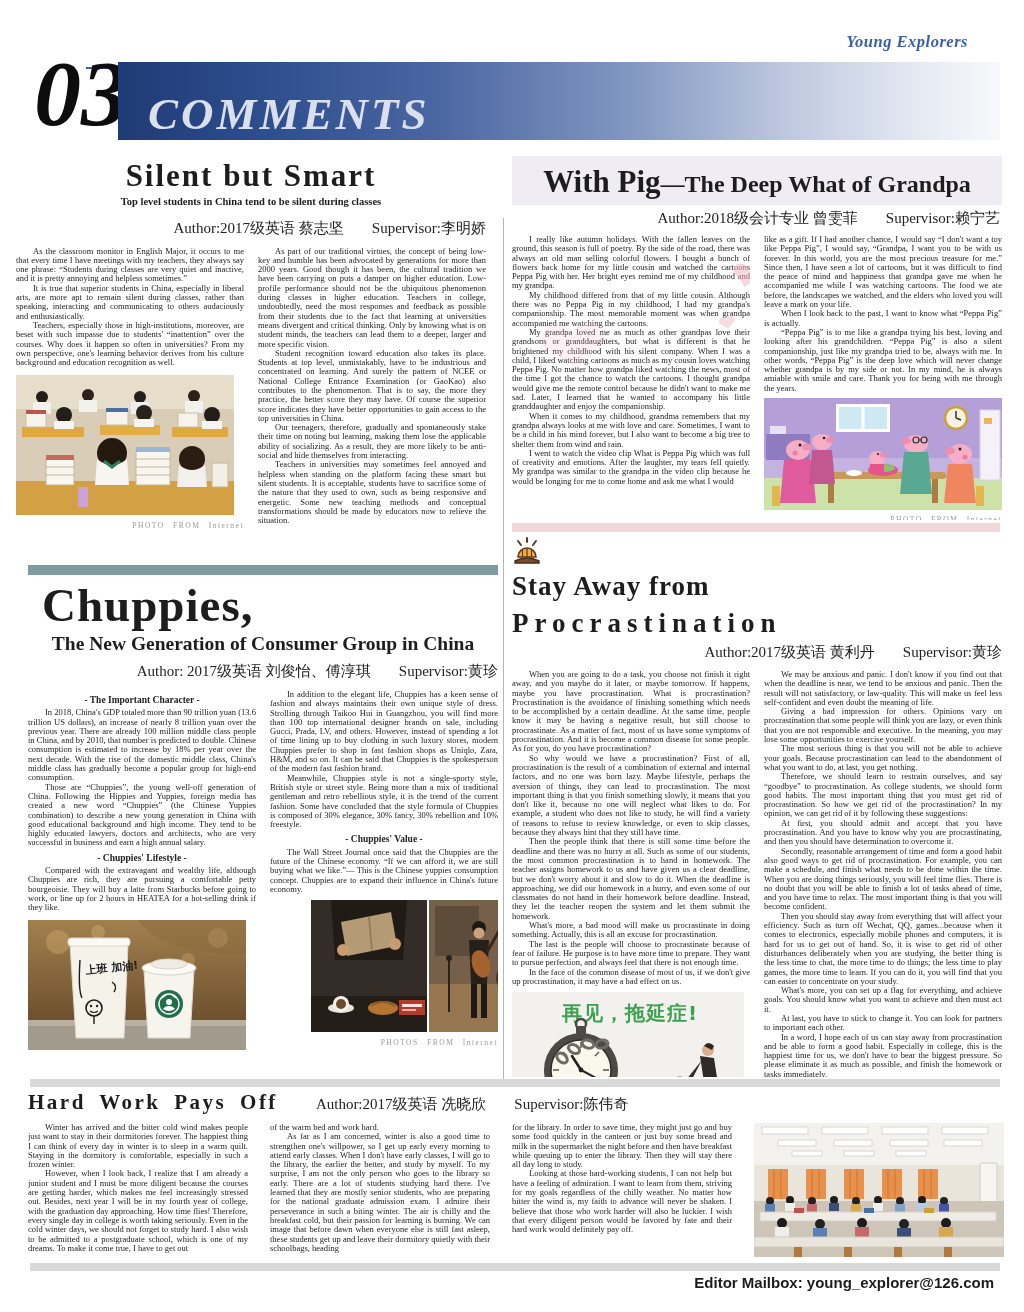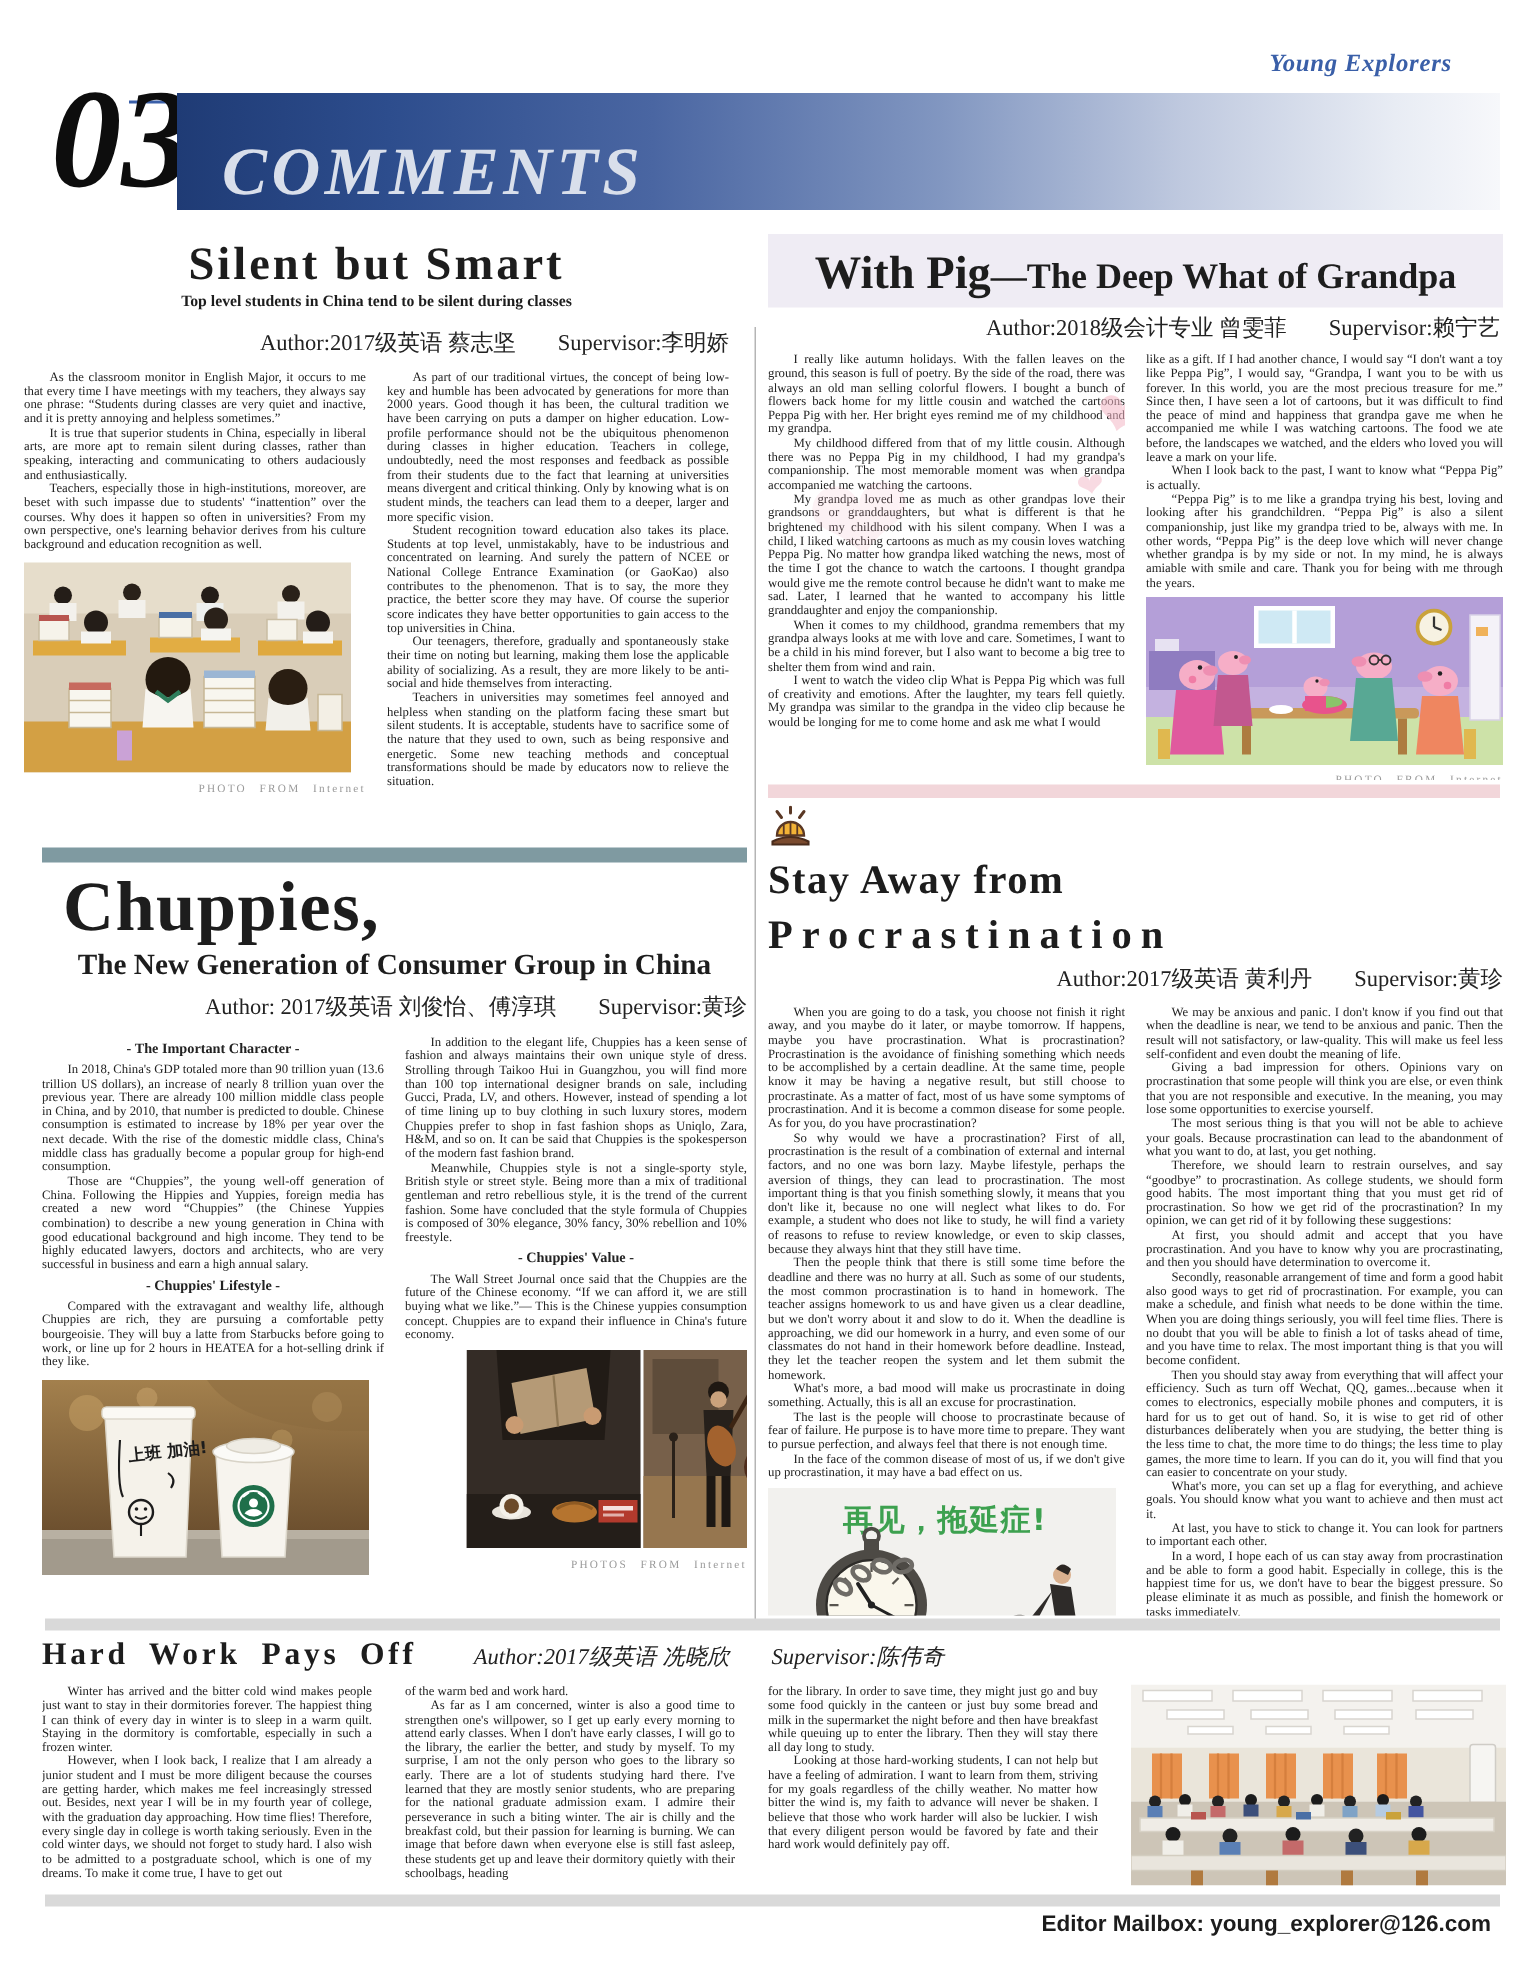--- a/index.html
+++ b/index.html
@@ -39,21 +39,21 @@
   #article-chuppies{top:582px;left:28px;width:470px;height:494px;overflow:hidden;}
   #article-chuppies .headline{font-size:47px;font-weight:bold;line-height:1;padding-left:14px;letter-spacing:1px;}
   #article-chuppies .subheadline{font-size:19.5px;margin-top:4px;}
   #article-chuppies .byline{margin:7px 0 9px;}
   #article-chuppies .textcol{width:228px;}
   
   #bar-gray-mid{top:1079px;left:30px;width:970px;height:8px;}
   #article-hardwork{top:1090px;left:28px;width:976px;height:172px;overflow:hidden;}
   #article-hardwork .hw-header{display:flex;align-items:baseline;gap:38px;}
   #article-hardwork .headline{font-size:21px;font-weight:bold;letter-spacing:2.5px;word-spacing:6px;}
-  #article-hardwork .byline{text-align:left;font-style:italic;}
+  #article-hardwork .byline{text-align:left;}
   #article-hardwork .hw-body{display:flex;gap:22px;margin-top:8px;}
   #article-hardwork .textcol{width:220px;height:142px;}
   #article-hardwork .photo-col{width:250px;}
   
   #bar-footer{top:1263px;left:30px;width:970px;height:8px;}
   #footer-text{top:1274px;right:30px;font-family:"Liberation Sans",sans-serif;font-weight:bold;
                font-size:15px;color:#1c1c1c;}
   
   #vrule{top:218px;left:503px;width:1px;height:862px;background:#b5b5b5;}
   
@@ -451,21 +451,21 @@
             <ellipse cx="193" cy="114" rx="5" ry="2.5" fill="#161412"></ellipse>
             <ellipse cx="216" cy="110" rx="5" ry="2.5" fill="#161412"></ellipse>
             <line x1="172" y1="89" x2="182" y2="89" stroke="#6e6b66" stroke-width="3"></line>
           </g>
         </svg>
       </figure>
     </div>
     <div class="textcol">
       <div>
           <p>We may be anxious and panic. I don't know if you find out that when the deadline is near, we tend to be anxious and panic. Then the result will not satisfactory, or law-quality. This will make us feel less self-confident and even doubt the meaning of life.</p>
-          <p>Giving a bad impression for others. Opinions vary on procrastination that some people will think you are else, or even think that you are not responsible and executive. In the meaning, you may lose some opportunities to exercise yourself.</p>
+          <p>Giving a bad impression for others. Opinions vary on procrastination that some people will think you are lazy, or even think that you are not responsible and executive. In the meaning, you may lose some opportunities to exercise yourself.</p>
           <p>The most serious thing is that you will not be able to achieve your goals. Because procrastination can lead to the abandonment of what you want to do, at last, you get nothing.</p>
           <p>Therefore, we should learn to restrain ourselves, and say “goodbye” to procrastination. As college students, we should form good habits. The most important thing that you must get rid of procrastination. So how we get rid of the procrastination? In my opinion, we can get rid of it by following these suggestions:</p>
           <p>At first, you should admit and accept that you have procrastination. And you have to know why you are procrastinating, and then you should have determination to overcome it.</p>
           <p>Secondly, reasonable arrangement of time and form a good habit also good ways to get rid of procrastination. For example, you can make a schedule, and finish what needs to be done within the time. When you are doing things seriously, you will feel time flies. There is no doubt that you will be able to finish a lot of tasks ahead of time, and you have time to relax. The most important thing is that you will become confident.</p>
           <p>Then you should stay away from everything that will affect your efficiency. Such as turn off Wechat, QQ, games...because when it comes to electronics, especially mobile phones and computers, it is hard for us to get out of hand. So, it is wise to get rid of other disturbances deliberately when you are studying, the better thing is the less time to chat, the more time to do things; the less time to play games, the more time to learn. If you can do it, you will find that you can easier to concentrate on your study.</p>
           <p>What's more, you can set up a flag for everything, and achieve goals. You should know what you want to achieve and then must act it.</p>
           <p>At last, you have to stick to change it. You can look for partners to important each other.</p>
           <p>In a word, I hope each of us can stay away from procrastination and be able to form a good habit. Especially in college, this is the happiest time for us, we don't have to bear the biggest pressure. So please eliminate it as much as possible, and finish the homework or tasks immediately.</p>
         </div>
       <div class="photo-caption" style="margin-top:8px;">PHOTO FROM Internet</div>

